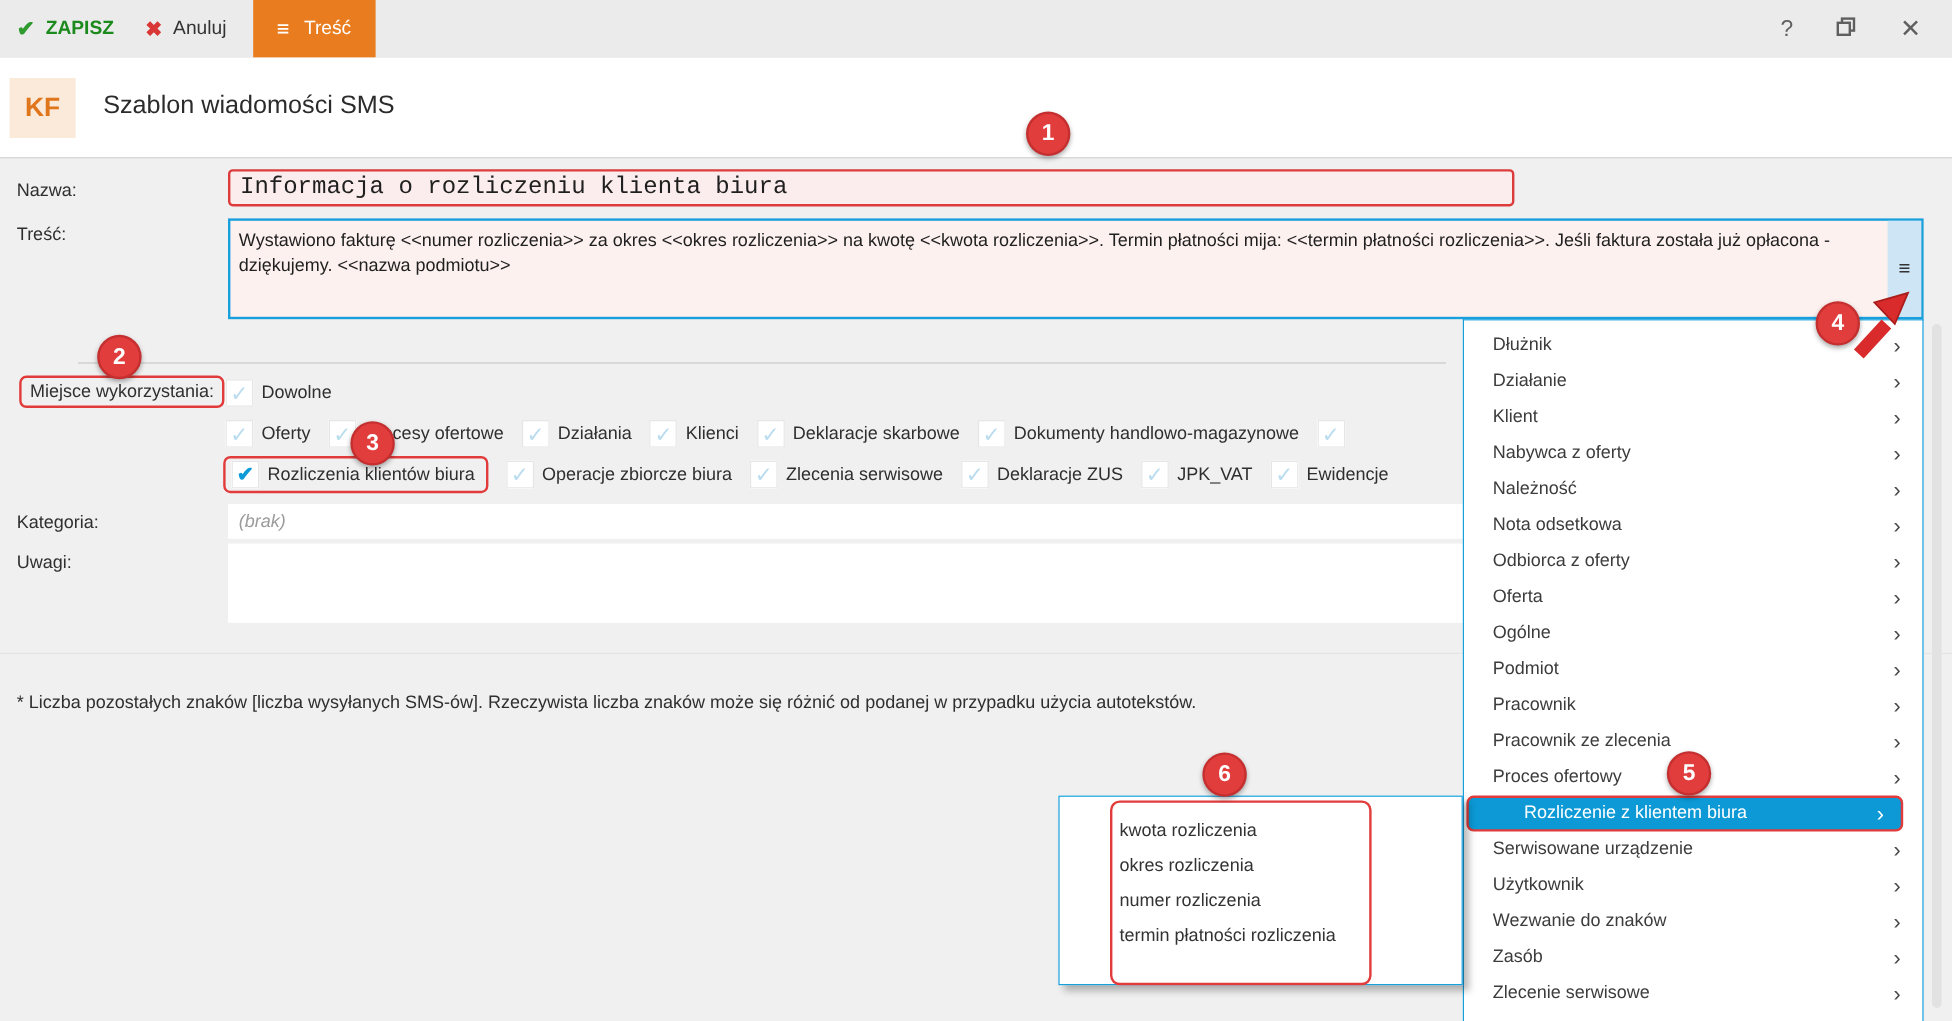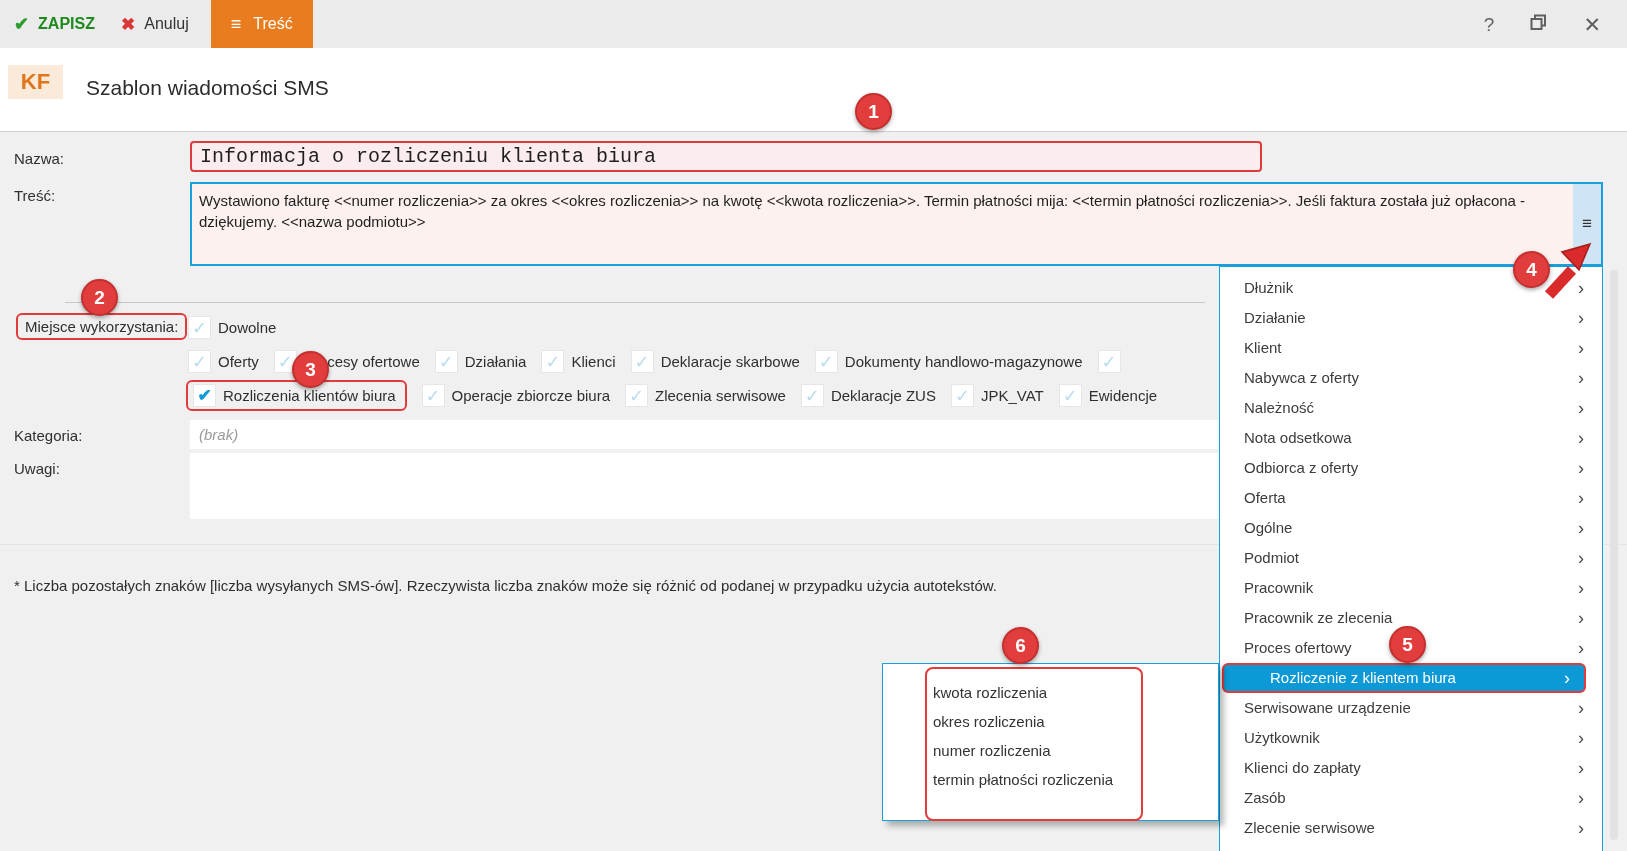--- a/index.html
+++ b/index.html
@@ -14,21 +14,21 @@
   .tb-cancel{margin-left:26px;color:#333;}
   .tb-cancel .ic{color:#d93636;font-size:17px;font-weight:bold;}
   .tb-tab{margin-left:22px;height:48px;padding:0 20px;background:#e87c1e;color:#fff;
           display:flex;align-items:center;gap:12px;font-size:16px;cursor:pointer;}
   .tb-tab .ic{font-size:18px;}
   .tb-right{margin-left:auto;display:flex;align-items:center;gap:36px;padding-right:26px;}
   .tb-ic{color:#5f5f5f;font-size:19px;cursor:pointer;line-height:1;}
   
   .header{position:absolute;left:0;top:48px;width:1627px;height:83px;background:#ffffff;
           border-bottom:1px solid #cfcfcf;}
-  .logo{position:absolute;left:8px;top:17px;width:55px;height:34px;background:#fbe9da;
+  .logo{position:absolute;left:8px;top:17px;width:55px;height:50px;background:#fbe9da;
         color:#e0761c;font-weight:bold;font-size:22px;display:flex;align-items:center;justify-content:center;}
   .title{position:absolute;left:86px;top:28px;font-size:21px;color:#2b2b2b;}
   
   .flabel{position:absolute;left:14px;font-size:15px;color:#2f2f2f;white-space:nowrap;}
   .nazwa-field{position:absolute;left:190px;top:141px;width:1072px;height:31px;box-sizing:border-box;
         background:#fbeded;border:2px solid #dd3c3c;border-radius:4px;font-size:20px;color:#1f1f1f;
         line-height:27px;padding-left:8px;white-space:nowrap;overflow:hidden;font-family:Liberation Mono, monospace;}
   .tresc-box{position:absolute;left:190px;top:182px;width:1413px;height:84px;box-sizing:border-box;
         background:#fcf1ef;border:2px solid #17a0dc;}
   .tresc-text{position:absolute;left:0;top:0;right:30px;bottom:0;padding:6px 16px 6px 7px;
@@ -235,21 +235,21 @@
     <div class="menu-item"><span>Odbiorca z oferty</span><span class="mi-chevron">›</span></div>
     <div class="menu-item"><span>Oferta</span><span class="mi-chevron">›</span></div>
     <div class="menu-item"><span>Ogólne</span><span class="mi-chevron">›</span></div>
     <div class="menu-item"><span>Podmiot</span><span class="mi-chevron">›</span></div>
     <div class="menu-item"><span>Pracownik</span><span class="mi-chevron">›</span></div>
     <div class="menu-item"><span>Pracownik ze zlecenia</span><span class="mi-chevron">›</span></div>
     <div class="menu-item"><span>Proces ofertowy</span><span class="mi-chevron">›</span></div>
     <div class="menu-item selected"><span>Rozliczenie z klientem biura</span><span class="mi-chevron">›</span></div>
     <div class="menu-item"><span>Serwisowane urządzenie</span><span class="mi-chevron">›</span></div>
     <div class="menu-item"><span>Użytkownik</span><span class="mi-chevron">›</span></div>
-    <div class="menu-item"><span>Klienci do zapłaty</span><span class="mi-chevron">›</span></div>
+    <div class="menu-item"><span>Wezwanie do znaków</span><span class="mi-chevron">›</span></div>
     <div class="menu-item"><span>Zasób</span><span class="mi-chevron">›</span></div>
     <div class="menu-item"><span>Zlecenie serwisowe</span><span class="mi-chevron">›</span></div>
   </div>
 
   <div class="submenu">
     <div class="submenu-item">kwota rozliczenia</div>
     <div class="submenu-item">okres rozliczenia</div>
     <div class="submenu-item">numer rozliczenia</div>
     <div class="submenu-item">termin płatności rozliczenia</div>
   </div>

